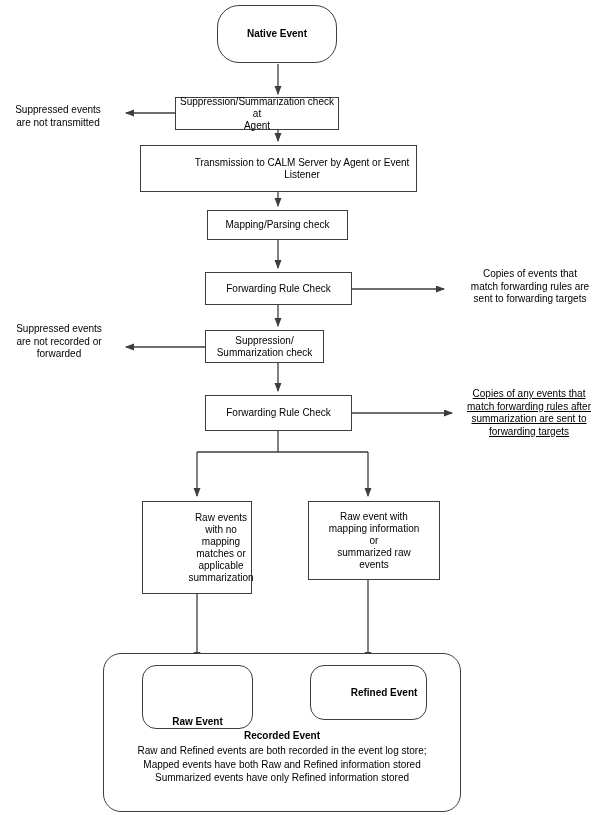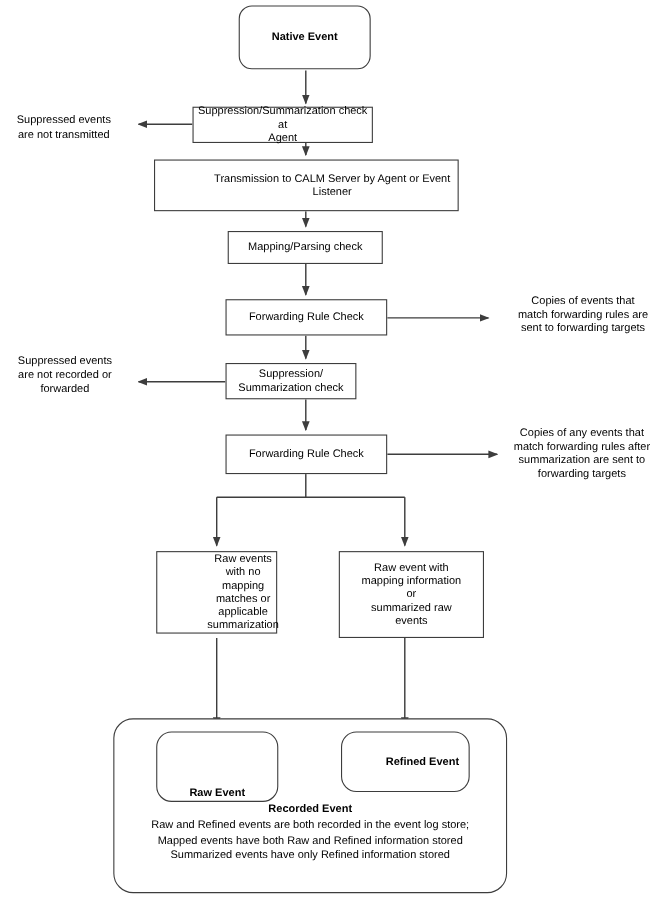--- a/index.html
+++ b/index.html
@@ -85,21 +85,21 @@
     <path d="M352,413 H452" marker-end="url(#ah)"></path>
     <path d="M278,431 V452 M197,452 H368"></path>
     <path d="M197,452 V496" marker-end="url(#ah)"></path>
     <path d="M368,452 V496" marker-end="url(#ah)"></path>
     <path d="M197,580 V660" marker-end="url(#ah)"></path>
     <path d="M368,580 V660" marker-end="url(#ah)"></path>
   </svg>
 
   <div class="bigbox" style="left:103px; top:653px; width:358px; height:159px;"></div>
 
-  <div class="node rounded bold" style="left:217px; top:5px; width:120px; height:58px;">
+  <div class="node rounded bold" style="left:217px; top:5px; width:120px; height:58px;border-radius:22px;">
     <span>Native Event</span>
   </div>
 
   <div class="node" style="left:175px; top:97px; width:164px; height:33px;">
     <span>Suppression/Summarization check at
 Agent</span>
   </div>
 
   <div class="annotation" style="left:2px; top:104px; width:112px;">Suppressed events
 are not transmitted</div>
@@ -127,26 +127,26 @@
   </div>
 
   <div class="annotation" style="left:0px; top:323px; width:118px;">Suppressed events
 are not recorded or
 forwarded</div>
 
   <div class="node" style="left:205px; top:395px; width:147px; height:36px;">
     <span>Forwarding Rule Check</span>
   </div>
 
-  <div class="annotation" style="left:453px; top:388px; width:152px;">Copies of any events that
+  <div class="annotation" style="left:453px; top:388px; width:152px;text-decoration:underline;">Copies of any events that
 match forwarding rules after
 summarization are sent to
 forwarding targets</div>
 
-  <div class="node" style="left:142px; top:501px; width:110px; height:75px;padding-left:48px;">
+  <div class="node" style="left:142px; top:501px; width:110px; height:93px;padding-left:48px;">
     <span>Raw events with no
 mapping matches or
 applicable
 summarization</span>
   </div>
 
   <div class="node" style="left:308px; top:501px; width:132px; height:79px;">
     <span>Raw event with
 mapping information
 or

